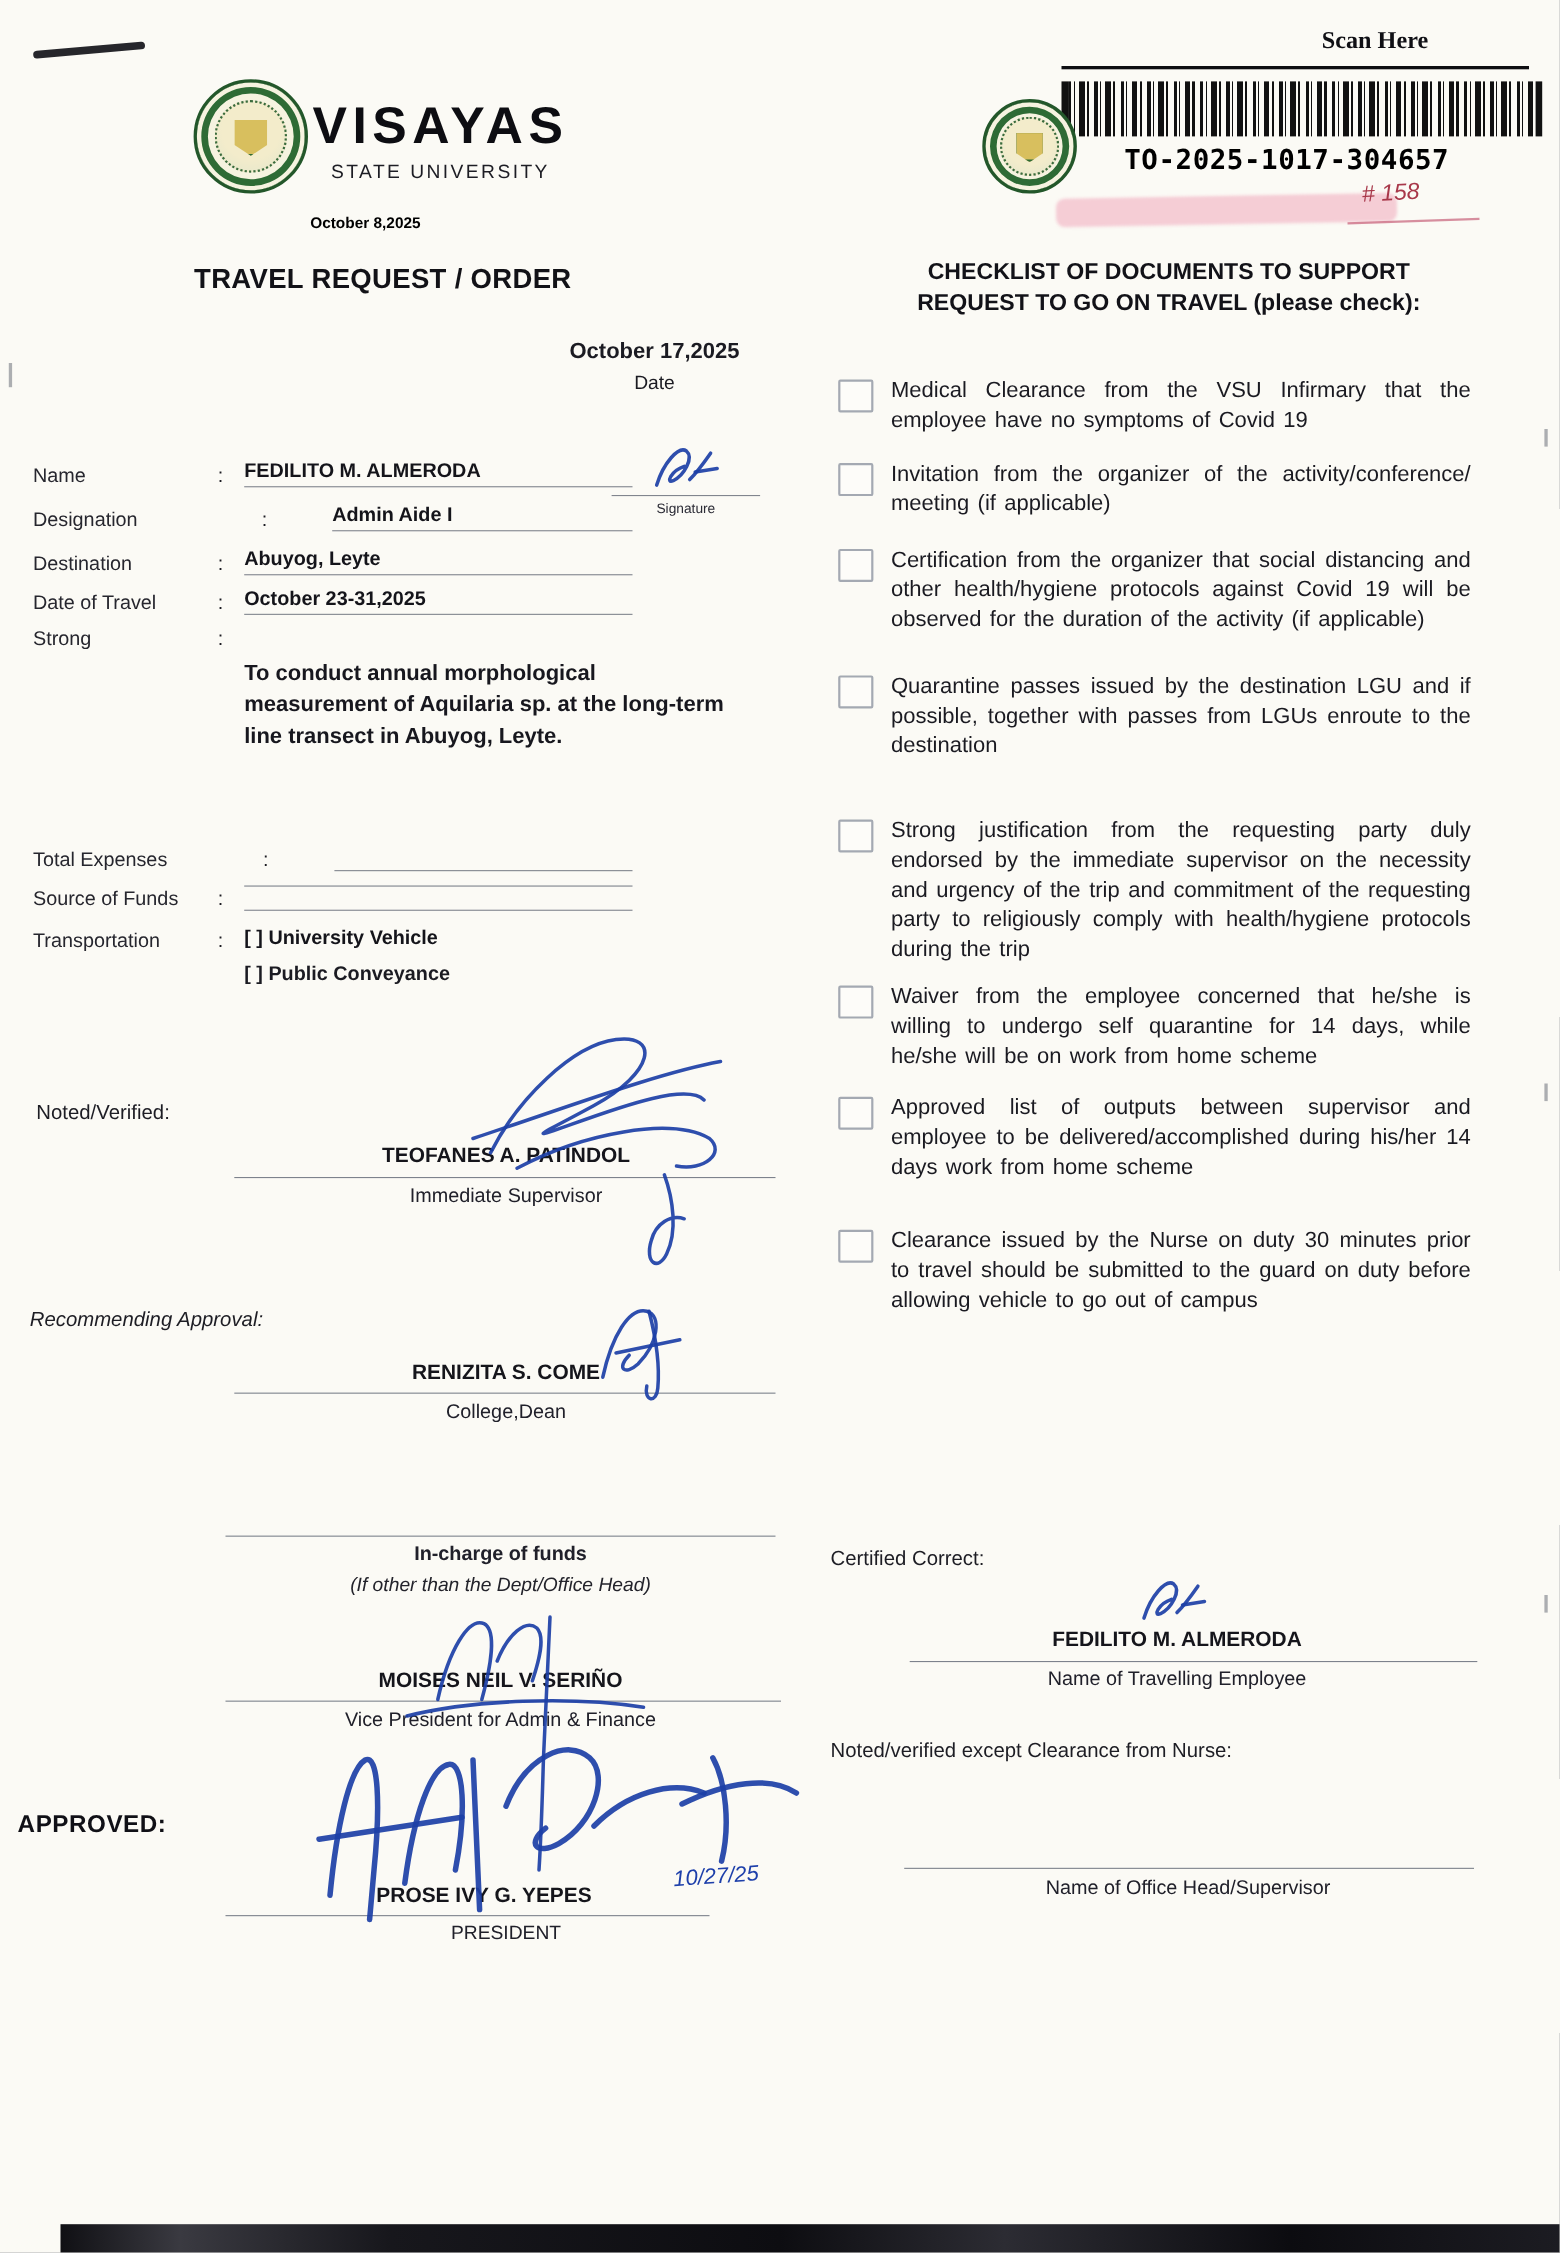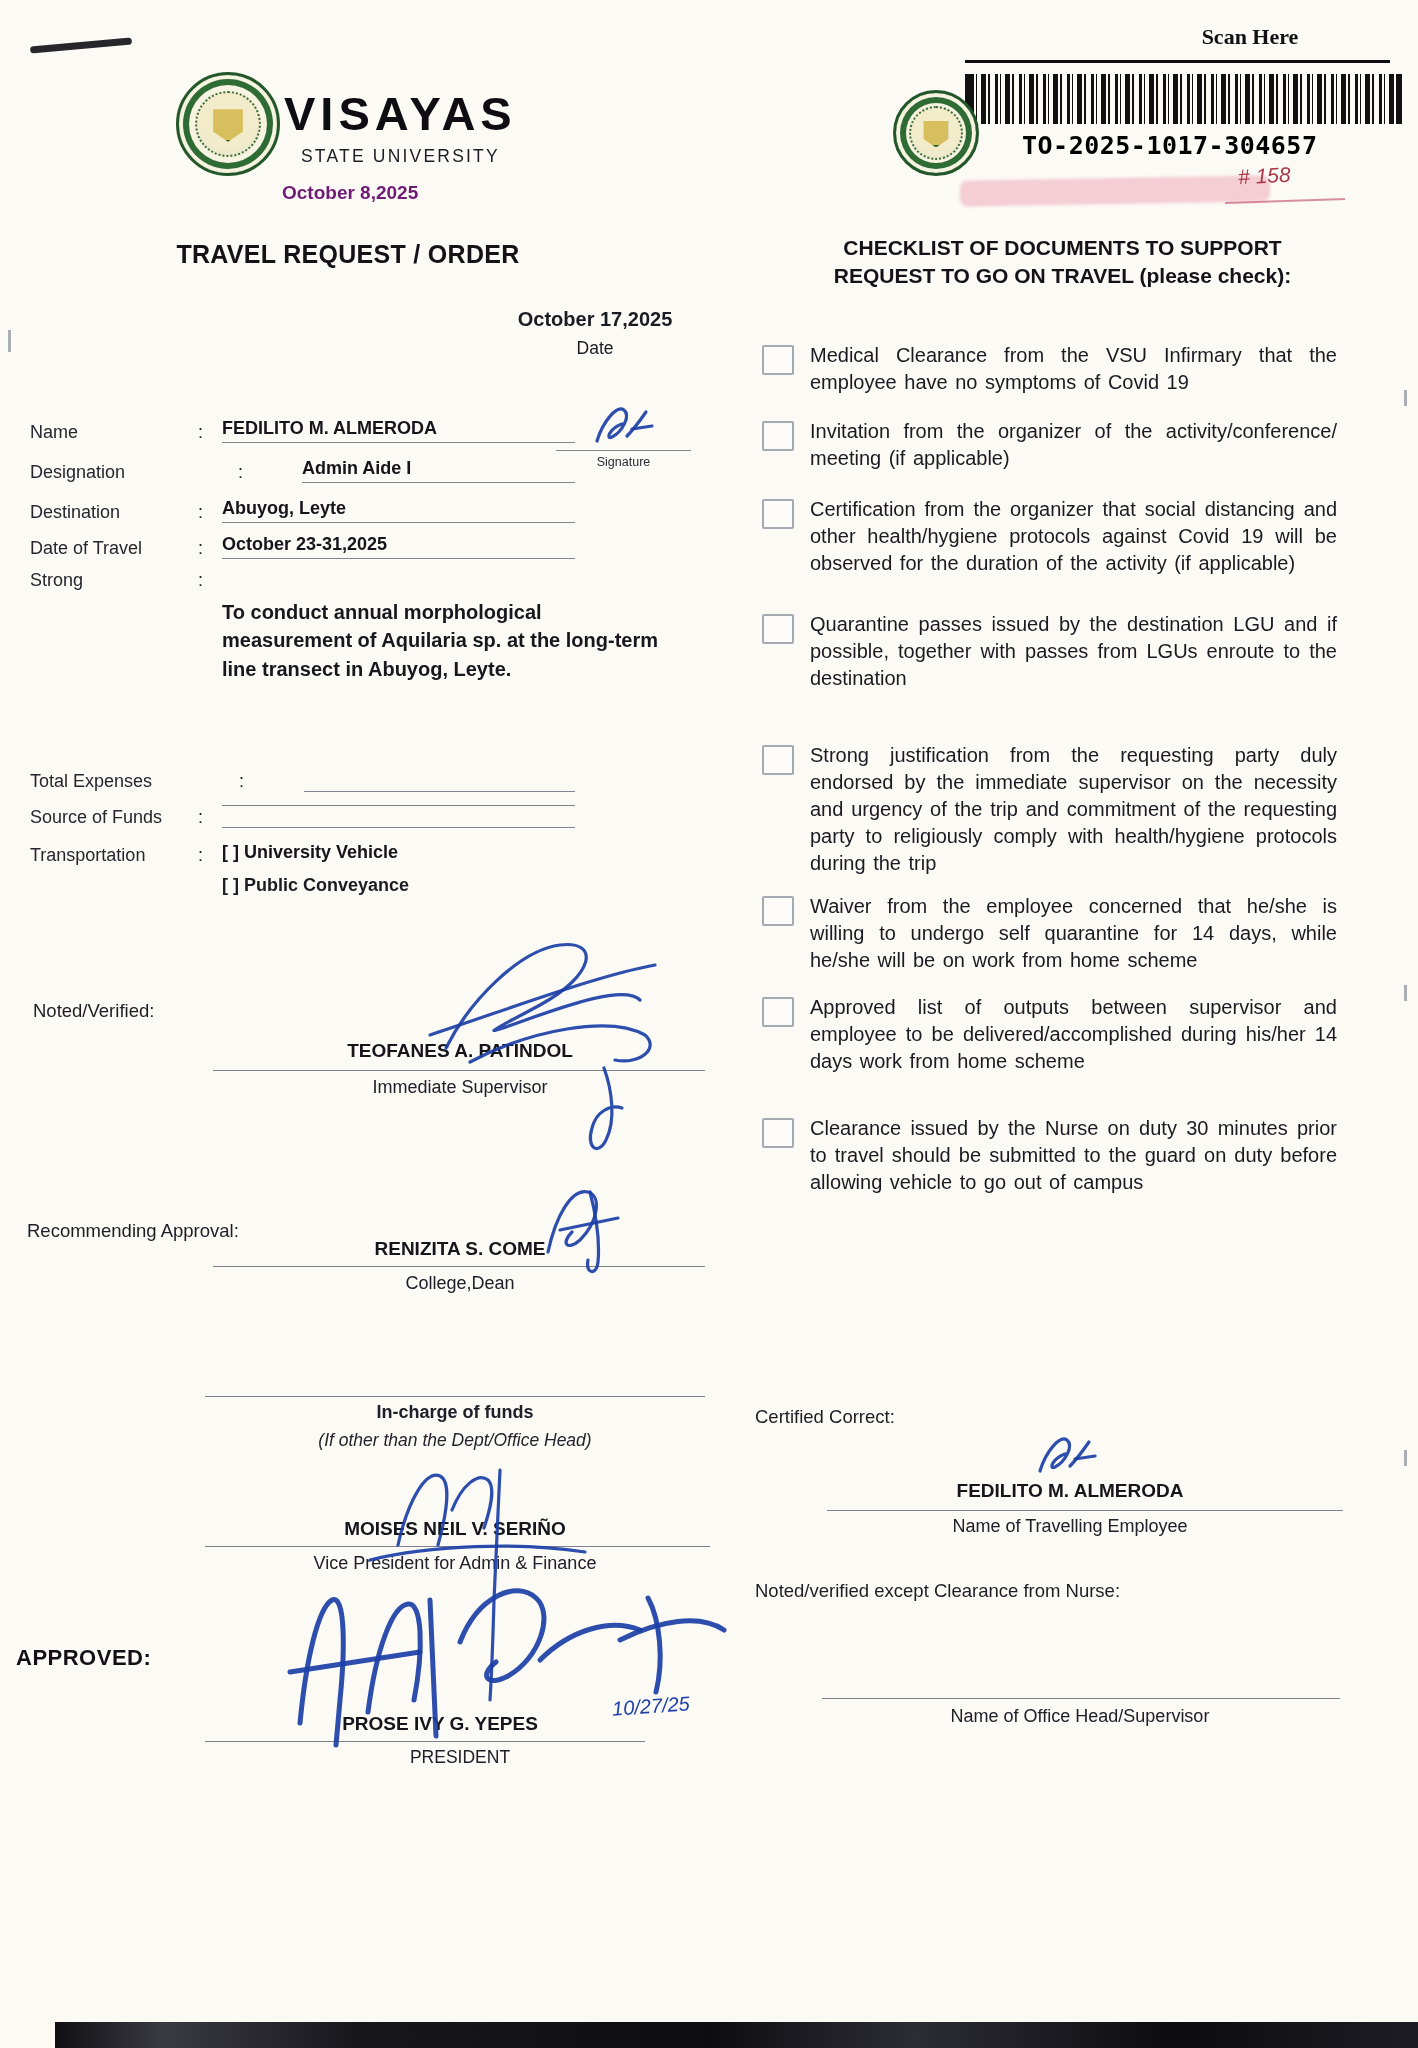--- a/index.html
+++ b/index.html
@@ -20,21 +20,21 @@
   .seal { border-radius:50%; background:#f6f3e0; border:3px solid #23572a;
     box-shadow: inset 0 0 0 4px #f6f3e0, inset 0 0 0 10px #2e6b35; }
   .seal .ring { position:absolute; inset:16%; border-radius:50%; border:2px dotted #3a6b3c;
     background:radial-gradient(circle at 50% 40%, #f3eccb 0 55%, #e2e6cc 100%); }
   .seal .core { position:absolute; inset:32%; background:#d8bf5e; border:2px solid #2e6b35;
     clip-path:polygon(50% 100%, 92% 72%, 92% 8%, 8% 8%, 8% 72%); }
 
   
   .wordmark { left:284px; top:86px; font-size:47px; font-weight:700; letter-spacing:5px; color:#0d0d12; }
   .wordmark-sub { left:301px; top:146px; font-size:17.5px; letter-spacing:2.2px; color:#1d1d24; }
-  .stamp-date { left:282px; top:182px; font-size:19px; font-weight:600; color:#701a75; }
+  .stamp-date { left:282px; top:194px; font-size:14px; font-weight:600; color:#000000; }
 
   .doc-title { left:148px; top:240px; width:400px; text-align:center; font-size:25px; font-weight:700; letter-spacing:.3px; color:#121217; }
   .date-value { left:495px; top:308px; width:200px; text-align:center; font-size:20px; font-weight:700; }
   .date-caption { left:495px; top:338px; width:200px; text-align:center; font-size:17.5px; }
 
   
   .fields { left:30px; top:418px; width:545px; }
   .field-row { position:absolute; left:0; width:545px; display:flex; align-items:flex-end; }
   .f-label { flex:0 0 168px; font-size:18px; color:#26262e; }
   .f-colon { flex:0 0 24px; font-size:18px; }
@@ -165,21 +165,21 @@
       <span class="f-value" style="font-weight:600;">[  ] University Vehicle</span>
     </div>
     <div class="abs" style="left:192px; top:104px; font-size:18px; font-weight:600;">[  ] Public Conveyance</div>
   </div>
 
   <div class="abs plain-label" style="left:33px; top:1000px;">Noted/Verified:</div>
   <div class="abs sig-name" style="left:250px; top:1040px; width:420px;">TEOFANES A. PATINDOL</div>
   <div class="abs uline" style="left:213px; top:1070px; width:492px;"></div>
   <div class="abs caption" style="left:250px; top:1077px; width:420px;">Immediate Supervisor</div>
 
-  <div class="abs plain-label" style="left:27px; top:1220px;">Recommending Approval:</div>
+  <div class="abs plain-label" style="left:27px; top:1188px;font-style:italic;">Recommending Approval:</div>
   <div class="abs sig-name" style="left:250px; top:1238px; width:420px;">RENIZITA S. COME</div>
   <div class="abs uline" style="left:213px; top:1266px; width:492px;"></div>
   <div class="abs caption" style="left:250px; top:1273px; width:420px;">College,Dean</div>
 
   <div class="abs uline" style="left:205px; top:1396px; width:500px;"></div>
   <div class="abs caption" style="left:230px; top:1402px; width:450px; font-weight:600;">In-charge of  funds</div>
   <div class="abs caption-italic" style="left:230px; top:1430px; width:450px;">(If other than the Dept/Office Head)</div>
 
   <div class="abs sig-name" style="left:230px; top:1518px; width:450px;">MOISES NEIL V. SERIÑO</div>
   <div class="abs uline" style="left:205px; top:1546px; width:505px;"></div>

